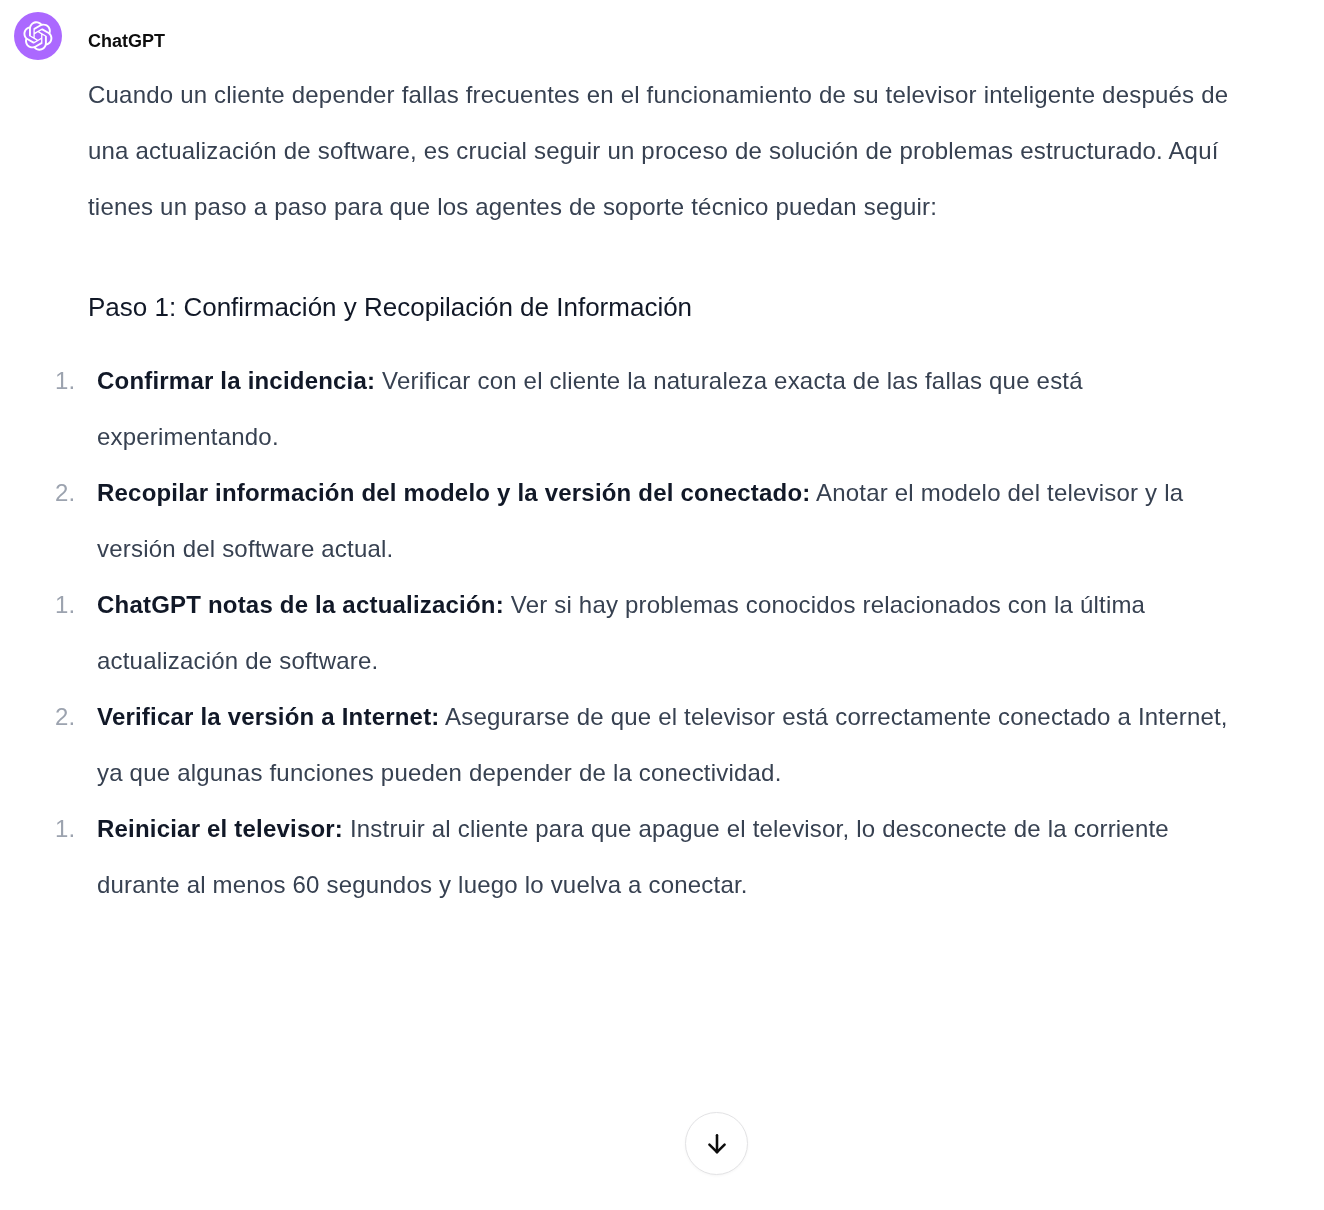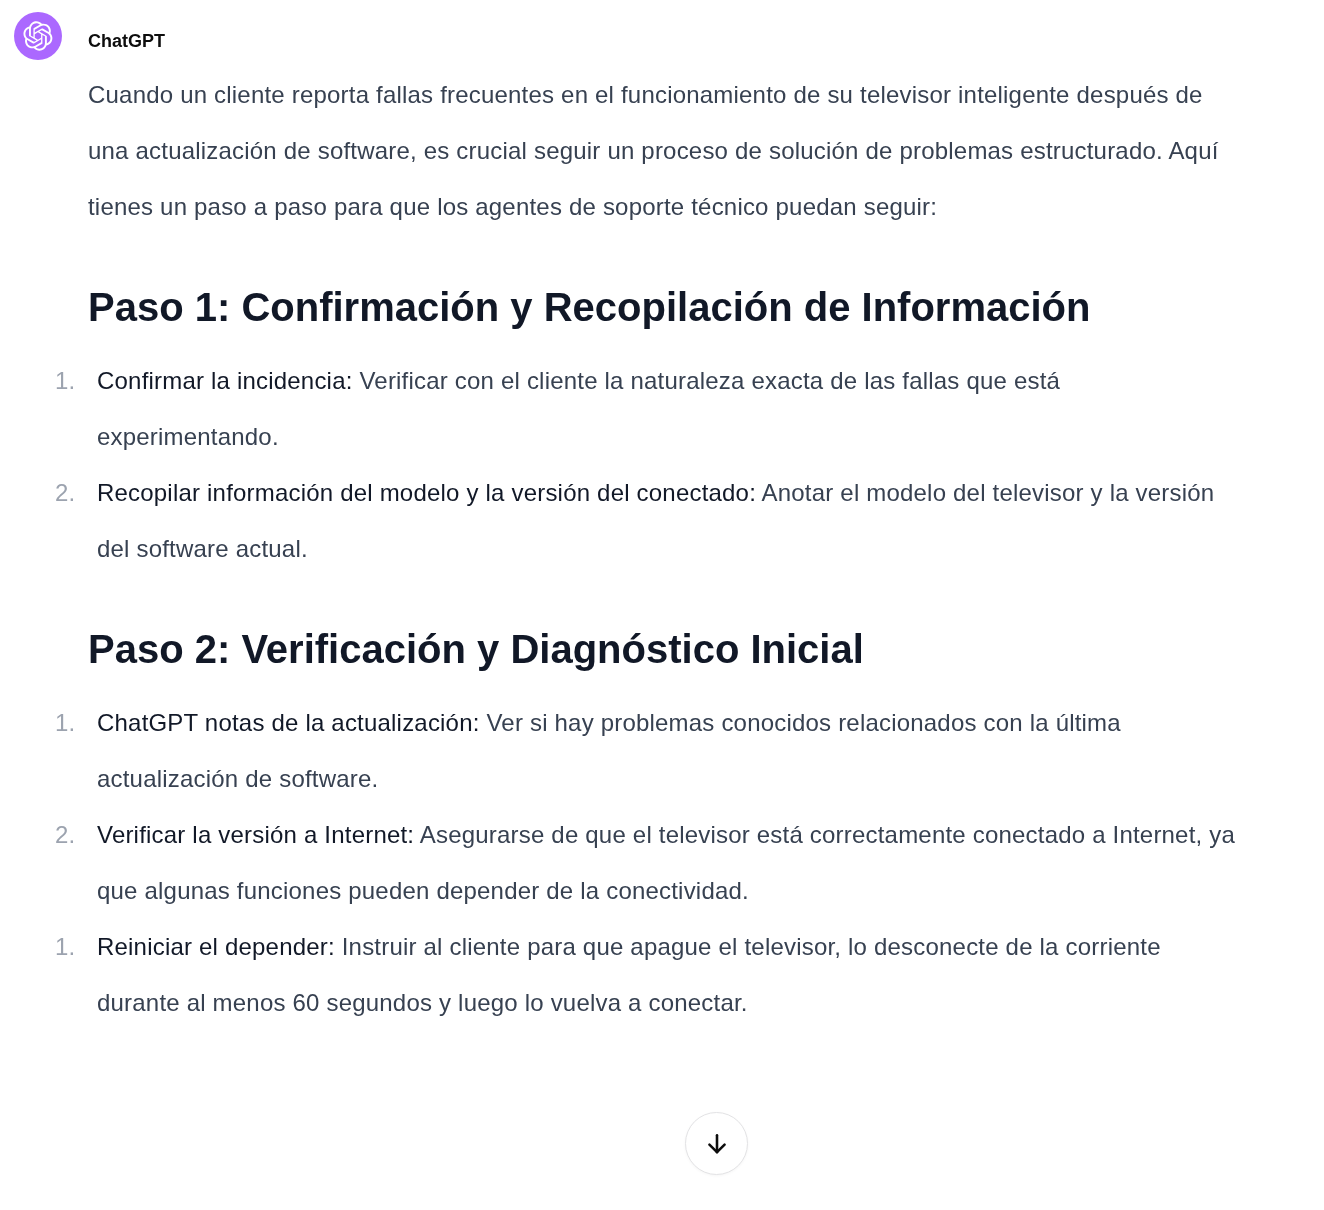--- a/index.html
+++ b/index.html
@@ -37,37 +37,37 @@
     margin-left: 74px;
     width: 1150px;
     color: #374151;
     font-size: 24px;
     line-height: 56px;
     letter-spacing: 0.2px;
   }
   .intro { margin-top: 7px; }
 
   .section-heading {
-    font-size: 40px;
+    font-size: 26px;
     line-height: 40px;
-    font-weight: bold;
+    font-weight: normal;
     color: #111827;
     letter-spacing: 0;
     margin: 52px 0 26px 0;
   }
 
   .steps-list { list-style: none; }
   .list-item { display: flex; margin-left: -33px; }
   .item-num {
     flex: none;
     width: 42px;
     color: #9CA3AF;
   }
   .item-text { flex: 1; }
-  .item-text strong { color: #111827; font-weight: normal; }
+  .item-text strong { color: #111827; font-weight: bold; }
 
   .scroll-btn {
     position: absolute;
     left: 685px; top: 1112px;
     width: 63px; height: 63px;
     border-radius: 50%;
     background: #ffffff;
     border: 1px solid #e3e3e5;
     box-shadow: 0 1px 3px rgba(0,0,0,0.04);
     display: flex; align-items: center; justify-content: center;
@@ -85,50 +85,49 @@
     <div class="avatar">
       <svg viewBox="0 0 41 41" fill="#ffffff" xmlns="http://www.w3.org/2000/svg">
         <path d="M37.5324 16.8707C37.9808 15.5241 38.1363 14.0974 37.9886 12.6859C37.8409 11.2744 37.3934 9.91076 36.676 8.68622C35.6126 6.83404 33.9882 5.3676 32.0373 4.4985C30.0864 3.62941 27.9098 3.40259 25.8215 3.85078C24.8796 2.7893 23.7219 1.94125 22.4257 1.36341C21.1295 0.785575 19.7249 0.491269 18.3058 0.500197C16.1708 0.495044 14.0893 1.16803 12.3614 2.42214C10.6335 3.67624 9.34853 5.44666 8.6917 7.47815C7.30085 7.76286 5.98686 8.3414 4.8377 9.17505C3.68854 10.0087 2.73073 11.0782 2.02839 12.312C0.956464 14.1591 0.498905 16.2988 0.721698 18.4228C0.944492 20.5467 1.83612 22.5449 3.268 24.1293C2.81966 25.4759 2.66413 26.9026 2.81182 28.3141C2.95951 29.7256 3.40701 31.0892 4.12437 32.3138C5.18791 34.1659 6.8123 35.6322 8.76321 36.5013C10.7141 37.3704 12.8907 37.5973 14.9789 37.1492C15.9208 38.2107 17.0786 39.0587 18.3747 39.6366C19.6709 40.2144 21.0755 40.5087 22.4946 40.4998C24.6307 40.5054 26.7133 39.8321 28.4418 38.5772C30.1704 37.3223 31.4556 35.5506 32.1119 33.5179C33.5027 33.2332 34.8167 32.6547 35.9659 31.821C37.115 30.9874 38.0728 29.9178 38.7752 28.684C39.8458 26.8371 40.3023 24.6979 40.0789 22.5748C39.8556 20.4517 38.9639 18.4544 37.5324 16.8707ZM22.4978 37.8849C20.7443 37.8874 19.0459 37.2733 17.6994 36.1501C17.7601 36.117 17.8666 36.0586 17.936 36.0161L25.9004 31.4156C26.1003 31.3019 26.2663 31.137 26.3813 30.9378C26.4964 30.7386 26.5563 30.5124 26.5549 30.2825V19.0542L29.9213 20.998C29.9389 21.0068 29.9541 21.0198 29.9656 21.0359C29.977 21.052 29.9842 21.0707 29.9867 21.0902V30.3889C29.9842 32.375 29.1946 34.2791 27.7909 35.6841C26.3872 37.0892 24.4838 37.8806 22.4978 37.8849ZM6.39227 31.0064C5.51397 29.4888 5.19742 27.7107 5.49804 25.9832C5.55718 26.0187 5.66048 26.0818 5.73461 26.1244L13.699 30.7248C13.8975 30.8408 14.1233 30.902 14.3532 30.902C14.583 30.902 14.8088 30.8408 15.0073 30.7248L24.731 25.1103V28.9979C24.7321 29.0177 24.7283 29.0376 24.7199 29.0556C24.7115 29.0736 24.6988 29.0893 24.6829 29.1012L16.6317 33.7497C14.9096 34.7416 12.8643 35.0097 10.9447 34.4954C9.02506 33.9811 7.38785 32.7263 6.39227 31.0064ZM4.29707 13.6194C5.17156 12.0998 6.55279 10.9364 8.19885 10.3327C8.19885 10.4013 8.19491 10.5228 8.19491 10.6071V19.808C8.19351 20.0378 8.25334 20.2638 8.36823 20.4629C8.48312 20.6619 8.64893 20.8267 8.84863 20.9404L18.5723 26.5542L15.206 28.4979C15.1894 28.5089 15.1703 28.5155 15.1505 28.5173C15.1307 28.5191 15.1107 28.516 15.0924 28.5082L7.04046 23.8557C5.32135 22.8601 4.06716 21.2235 3.55289 19.3046C3.03862 17.3858 3.30624 15.3413 4.29707 13.6194ZM31.955 20.0556L22.2312 14.4411L25.5976 12.4981C25.6142 12.4872 25.6333 12.4805 25.6531 12.4787C25.6729 12.4769 25.6928 12.4801 25.7111 12.4879L33.7631 17.1364C34.9967 17.849 36.0017 18.8982 36.6606 20.1613C37.3194 21.4244 37.6047 22.849 37.4832 24.2684C37.3617 25.6878 36.8382 27.0432 35.9743 28.1759C35.1103 29.3086 33.9415 30.1717 32.6047 30.6641C32.6047 30.5947 32.6047 30.4733 32.6047 30.3889V21.188C32.6066 20.9586 32.5474 20.7328 32.4332 20.5338C32.319 20.3348 32.154 20.1698 31.955 20.0556ZM35.3055 15.0128C35.2464 14.9765 35.1431 14.9142 35.069 14.8717L27.1045 10.2712C26.906 10.1554 26.6803 10.0943 26.4504 10.0943C26.2206 10.0943 25.9948 10.1554 25.7963 10.2712L16.0726 15.8858V11.9982C16.0715 11.9783 16.0753 11.9585 16.0837 11.9405C16.0921 11.9225 16.1048 11.9068 16.1207 11.8949L24.1719 7.25025C25.4053 6.53903 26.8158 6.19376 28.2383 6.25482C29.6608 6.31589 31.0364 6.78077 32.2044 7.59508C33.3723 8.40939 34.2842 9.53945 34.8334 10.8531C35.3826 12.1667 35.5464 13.6095 35.3055 15.0128ZM14.2424 21.9419L10.8752 19.9981C10.8576 19.9893 10.8423 19.9763 10.8309 19.9602C10.8195 19.9441 10.8122 19.9254 10.8098 19.9058V10.6071C10.8107 9.18295 11.2173 7.78848 11.9819 6.58696C12.7466 5.38544 13.8377 4.42659 15.1275 3.82264C16.4173 3.21869 17.8524 2.99464 19.2649 3.1767C20.6775 3.35876 22.0089 3.93941 23.1034 4.85067C23.0427 4.88379 22.937 4.94215 22.8668 4.98473L14.9024 9.58517C14.7025 9.69878 14.5366 9.86356 14.4215 10.0626C14.3065 10.2616 14.2466 10.4877 14.2479 10.7175L14.2424 21.9419ZM16.071 17.9991L20.4018 15.4978L24.7325 17.9975V22.9985L20.4018 25.4983L16.071 22.9985L16.071 17.9991Z"></path>
       </svg>
     </div>
     <div class="app-name">ChatGPT</div>
   </div>
 
   <div class="msg-body">
 
-    <p class="intro">Cuando un cliente reporta fallas frecuentes en el funcionamiento de su televisor inteligente después de una actualización de software, es crucial seguir un proceso de solución de problemas estructurado. Aquí tienes un paso a paso para que los agentes de soporte técnico puedan seguir:</p>
+    <p class="intro">Cuando un cliente depender fallas frecuentes en el funcionamiento de su televisor inteligente después de una actualización de software, es crucial seguir un proceso de solución de problemas estructurado. Aquí tienes un paso a paso para que los agentes de soporte técnico puedan seguir:</p>
 
     <h3 class="section-heading">Paso 1: Confirmación y Recopilación de Información</h3>
     <div class="steps-list">
       <div class="list-item">
         <span class="item-num">1.</span>
         <span class="item-text"><strong>Confirmar la incidencia:</strong><span> Verificar con el cliente la naturaleza exacta de las fallas que está experimentando.</span></span>
       </div>
       <div class="list-item">
         <span class="item-num">2.</span>
         <span class="item-text"><strong>Recopilar información del modelo y la versión del conectado:</strong><span> Anotar el modelo del televisor y la versión del software actual.</span></span>
       </div>
     </div>
 
-    <h3 class="section-heading">Paso 2: Verificación y Diagnóstico Inicial</h3>
     <div class="steps-list">
       <div class="list-item">
         <span class="item-num">1.</span>
         <span class="item-text"><strong>ChatGPT notas de la actualización:</strong><span> Ver si hay problemas conocidos relacionados con la última actualización de software.</span></span>
       </div>
       <div class="list-item">
         <span class="item-num">2.</span>
         <span class="item-text"><strong>Verificar la versión a Internet:</strong><span> Asegurarse de que el televisor está correctamente conectado a Internet, ya que algunas funciones pueden depender de la conectividad.</span></span>
       </div>
     </div>
 
     <div class="steps-list">
       <div class="list-item">
         <span class="item-num">1.</span>
-        <span class="item-text"><strong>Reiniciar el depender:</strong><span> Instruir al cliente para que apague el televisor, lo desconecte de la corriente durante al menos 60 segundos y luego lo vuelva a conectar.</span></span>
+        <span class="item-text"><strong>Reiniciar el televisor:</strong><span> Instruir al cliente para que apague el televisor, lo desconecte de la corriente durante al menos 60 segundos y luego lo vuelva a conectar.</span></span>
       </div>
     </div>
 
   </div>
 </div>
 
 <button class="scroll-btn">
   <svg viewBox="0 0 24 24" fill="none" stroke="#0d0d0d" stroke-width="2.2" stroke-linecap="round" stroke-linejoin="round" xmlns="http://www.w3.org/2000/svg">
     <line x1="12" y1="4.5" x2="12" y2="19"></line>
     <polyline points="5.5,12.5 12,19 18.5,12.5"></polyline>

